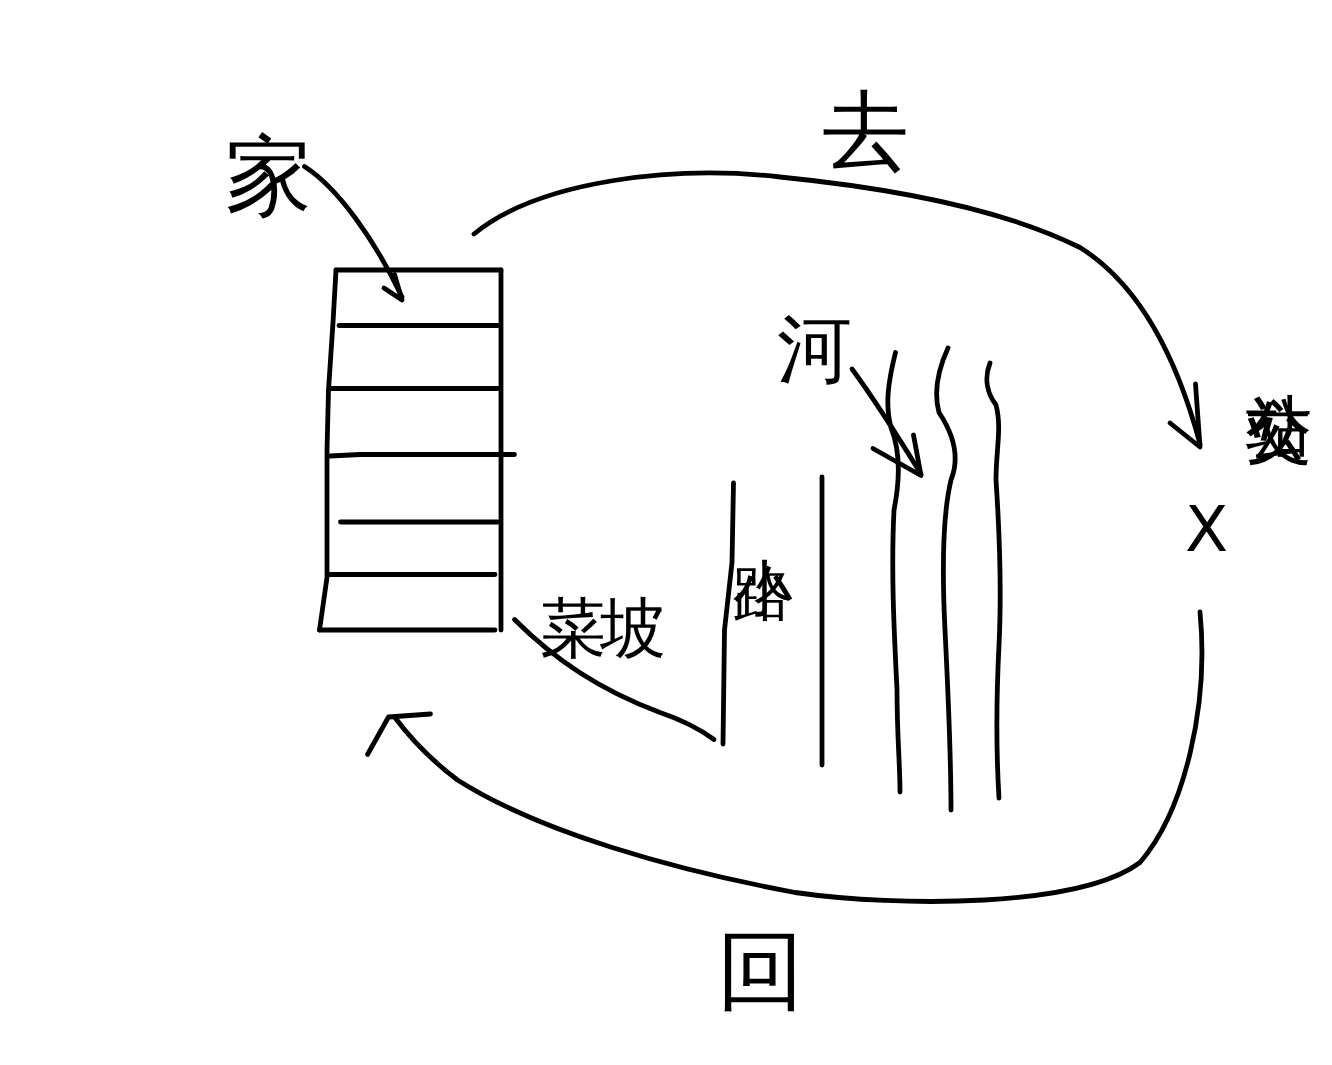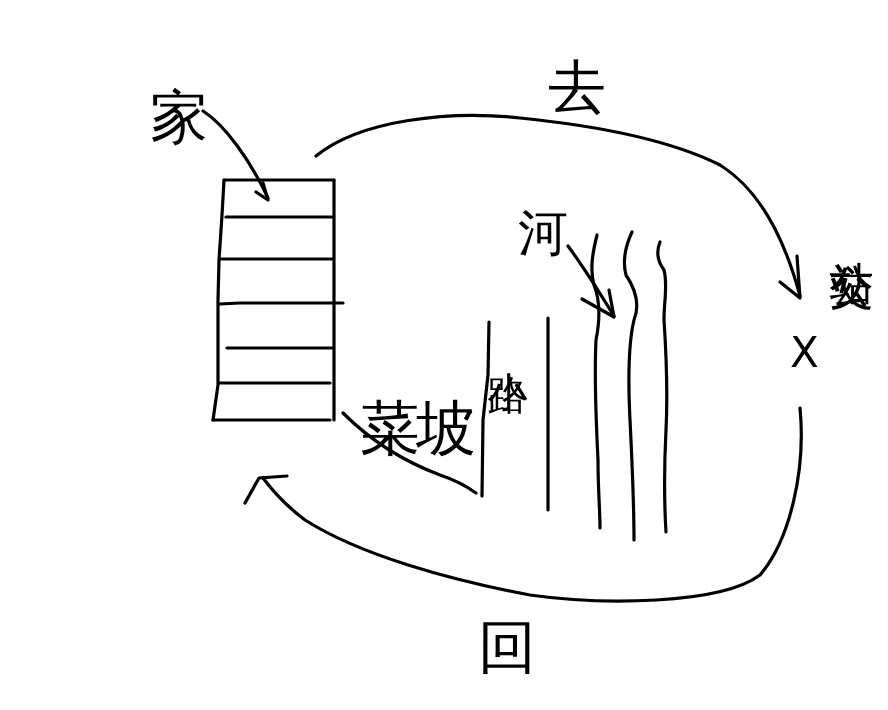--- a/index.html
+++ b/index.html
@@ -59,16 +59,16 @@
   <g>
     <path class="stroke" d="M568 246 C582 265 598 290 614 316"></path>
     <path class="stroke" d="M582 299 L614 317 L609 290"></path>
   </g>
 </svg>
 
 <div class="label" style="left:150px; top:88px; font-size:58px;">家</div>
 <div class="label" style="left:548px; top:58px; font-size:58px;">去</div>
 <div class="label" style="left:518px; top:208px; font-size:50px;">河</div>
 <div class="label vert" style="left:488px; top:340px; font-size:40px; height:110px;">小路</div>
-<div class="label" style="left:360px; top:398px; font-size:60px; letter-spacing:-4px;">菜坡</div>
+<div class="label" style="left:360px; top:398px; font-size:44px; letter-spacing:-4px;">菜坡</div>
 <div class="label vert" style="left:830px; top:230px; font-size:44px; letter-spacing:-2px;">公交站</div>
 <div class="label" style="left:790px; top:332px; font-size:42px;">X</div>
 <div class="label" style="left:478px; top:618px; font-size:58px;">回</div>
 
 </body></html>

